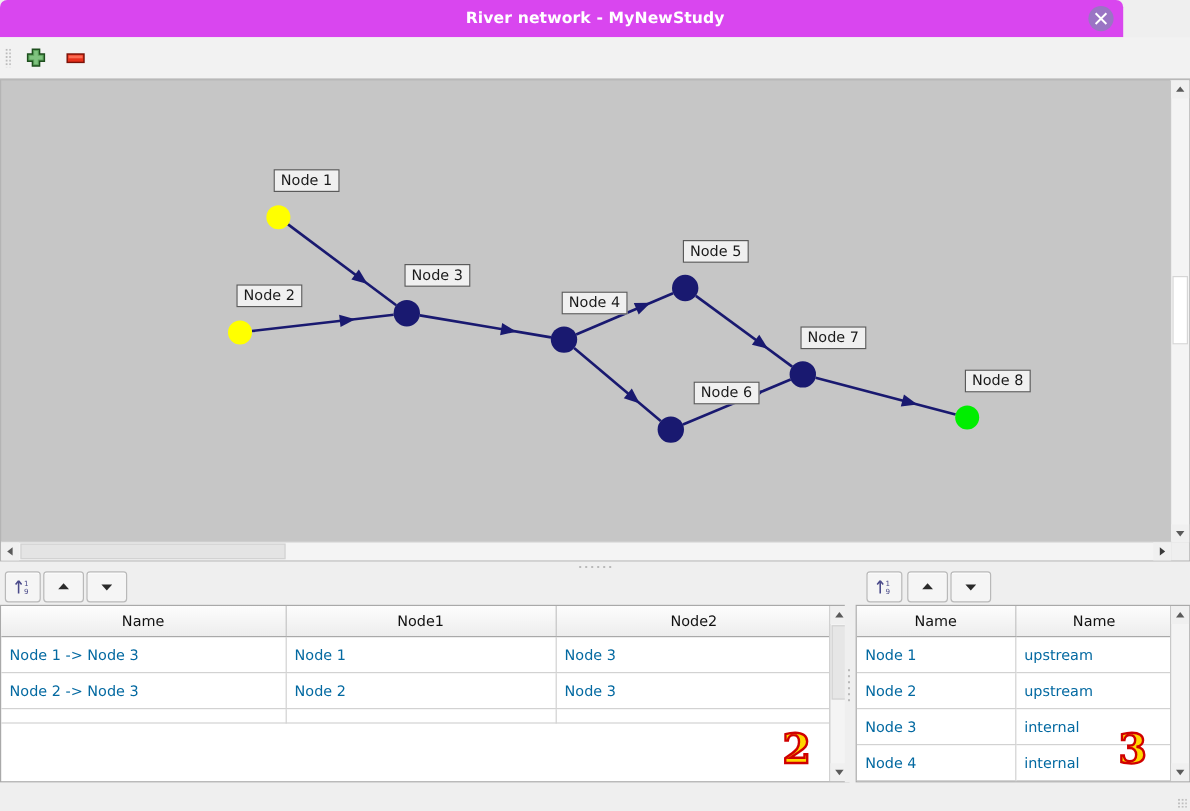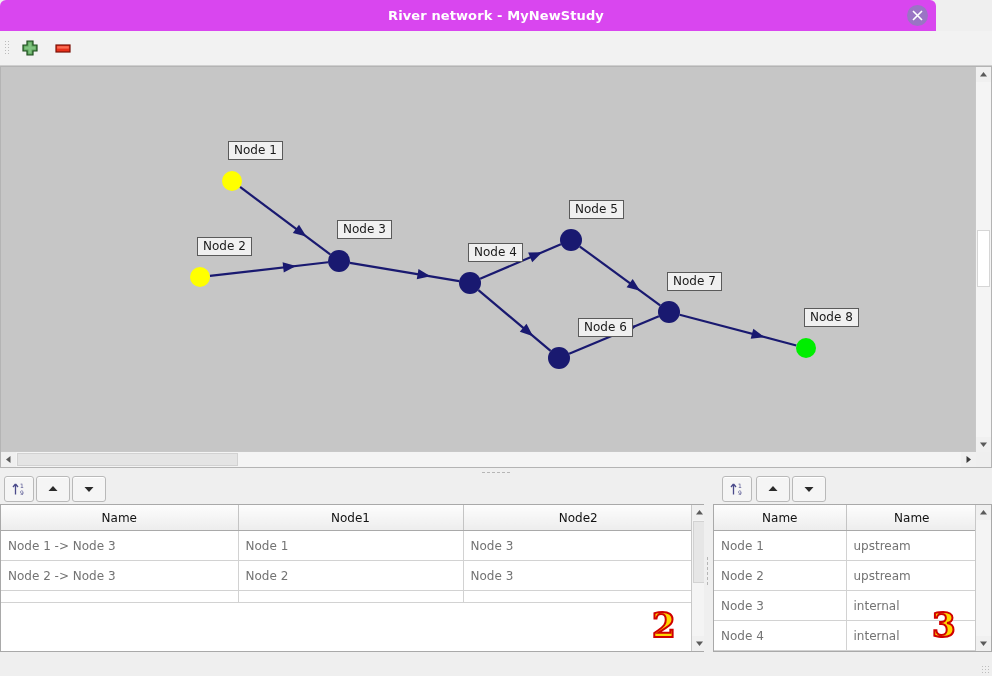--- a/index.html
+++ b/index.html
@@ -102,21 +102,21 @@
   }
   table{border-collapse:collapse;width:100%;table-layout:fixed;}
   thead th{
     height:23px;background:linear-gradient(#fdfdfd,#ededed);
     border-right:1px solid #c4c4c4;border-bottom:1px solid #a9a9a9;
     font-weight:normal;font-size:12px;color:#111;
   }
   thead th:last-child{border-right:none;}
   tbody td{
     height:29px;border-right:1px solid #d2d2d2;border-bottom:1px solid #d2d2d2;
-    padding:0 0 0 7px;font-size:12px;color:#737373;white-space:nowrap;overflow:hidden;
+    padding:0 0 0 7px;font-size:12px;color:#0369a1;white-space:nowrap;overflow:hidden;
   }
   tbody td:last-child{border-right:none;}
   tbody tr:last-child td{height:11px;}
 
   .tbl-annot{
     position:absolute;font-size:34px;font-weight:bold;
     color:#ffd700;-webkit-text-stroke:2px #d00000;
     font-family:"DejaVu Serif","Liberation Serif",serif;pointer-events:none;
   }
 

